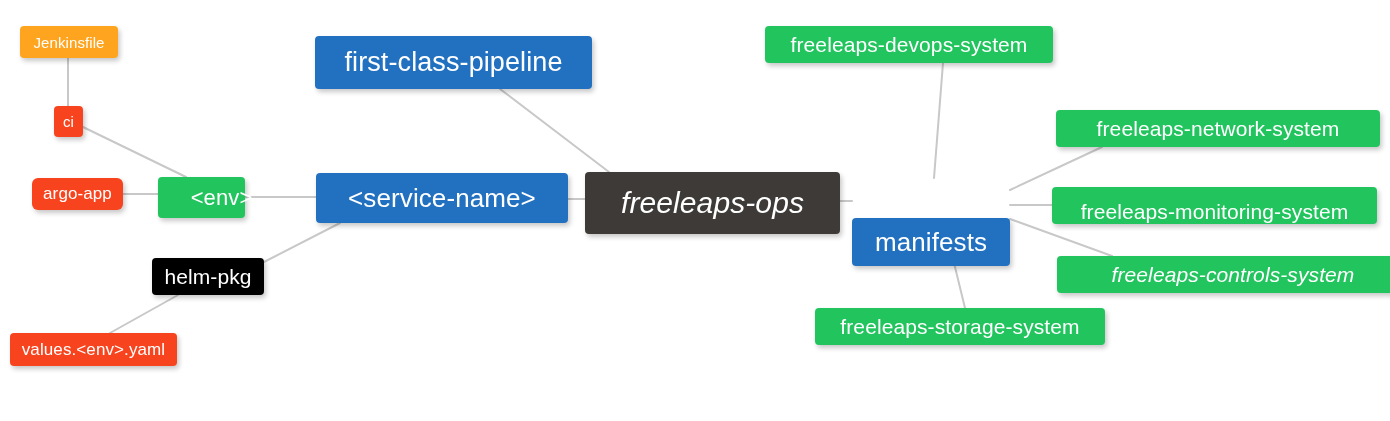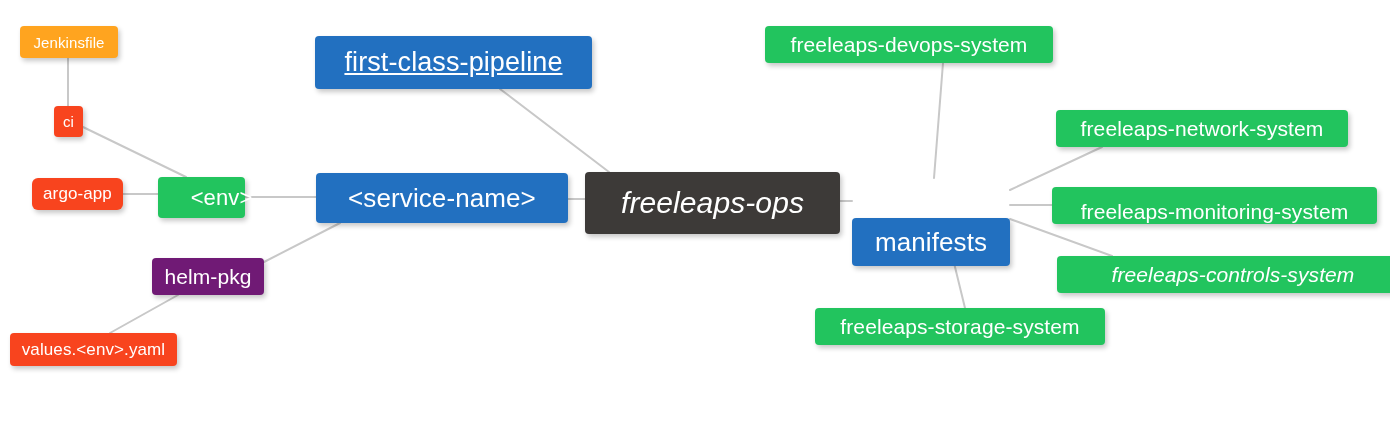--- a/index.html
+++ b/index.html
@@ -55,51 +55,51 @@
       <line x1="934" y1="178" x2="943" y2="63" stroke="#c8c8c8" stroke-width="2" stroke-linecap="round"></line>
       <line x1="1010" y1="190" x2="1102" y2="147" stroke="#c8c8c8" stroke-width="2" stroke-linecap="round"></line>
       <line x1="1010" y1="205" x2="1052" y2="205" stroke="#c8c8c8" stroke-width="2" stroke-linecap="round"></line>
       <line x1="1010" y1="219" x2="1112" y2="256" stroke="#c8c8c8" stroke-width="2" stroke-linecap="round"></line>
       <line x1="945" y1="226" x2="965" y2="308" stroke="#c8c8c8" stroke-width="2" stroke-linecap="round"></line>
     </svg>
   <div id="node-layer">
       <div class="node" style="left: 585px; top: 172px; width: 255px; height: 62px; background: rgb(61, 58, 56); font-size: 30px; font-style: italic;">
         <span>freeleaps-ops</span>
       </div>
-      <div class="node" style="left: 315px; top: 36px; width: 277px; height: 53px; background: rgb(34, 112, 192); font-size: 27px; text-decoration: underline;">
+      <div class="node" style="left: 315px; top: 36px; width: 277px; height: 53px; background: rgb(34, 112, 192); font-size: 27px;">
         <span>first-class-pipeline</span>
       </div>
       <div class="node" style="left: 316px; top: 173px; width: 252px; height: 50px; background: rgb(34, 112, 192); font-size: 26px;">
         <span>&lt;service-name&gt;</span>
       </div>
       <div class="node" style="left: 852px; top: 178px; width: 158px; height: 48px; background: rgb(34, 112, 192); font-size: 26px; margin-top: 40px;">
         <span>manifests</span>
       </div>
       <div class="node" style="left: 158px; top: 177px; width: 87px; height: 41px; background: rgb(34, 196, 94); font-size: 22px; padding-left: 40px;">
         <span>&lt;env&gt;</span>
       </div>
-      <div class="node" style="left: 152px; top: 258px; width: 112px; height: 37px; background: #701a75; font-size: 21px;">
+      <div class="node" style="left: 152px; top: 258px; width: 112px; height: 37px; background: #000000; font-size: 21px;">
         <span>helm-pkg</span>
       </div>
       <div class="node" style="left: 20px; top: 26px; width: 98px; height: 32px; background: rgb(255, 164, 31); font-size: 15px;">
         <span>Jenkinsfile</span>
       </div>
       <div class="node" style="left: 54px; top: 106px; width: 29px; height: 31px; background: rgb(248, 68, 30); font-size: 15px;">
         <span>ci</span>
       </div>
       <div class="node" style="left: 32px; top: 178px; width: 91px; height: 32px; background: rgb(248, 68, 30); font-size: 17px; border-radius: 6px;">
         <span>argo-app</span>
       </div>
       <div class="node" style="left: 10px; top: 333px; width: 167px; height: 33px; background: rgb(248, 68, 30); font-size: 17px;">
         <span>values.&lt;env&gt;.yaml</span>
       </div>
       <div class="node" style="left: 765px; top: 26px; width: 288px; height: 37px; background: rgb(34, 196, 94); font-size: 21px;">
         <span>freeleaps-devops-system</span>
       </div>
-      <div class="node" style="left: 1056px; top: 110px; width: 292px; height: 37px; background: rgb(34, 196, 94); font-size: 21px;">
+      <div class="node" style="left: 1056px; top: 110px; width: 324px; height: 37px; background: rgb(34, 196, 94); font-size: 21px;">
         <span>freeleaps-network-system</span>
       </div>
       <div class="node" style="left: 1052px; top: 187px; width: 325px; height: 37px; background: rgb(34, 196, 94); font-size: 21px; align-items: flex-end;">
         <span>freeleaps-monitoring-system</span>
       </div>
       <div class="node" style="left: 1057px; top: 256px; width: 352px; height: 37px; background: rgb(34, 196, 94); font-size: 21px; font-style: italic;">
         <span>freeleaps-controls-system</span>
       </div>
       <div class="node" style="left: 815px; top: 308px; width: 290px; height: 37px; background: rgb(34, 196, 94); font-size: 21px;">
         <span>freeleaps-storage-system</span>

